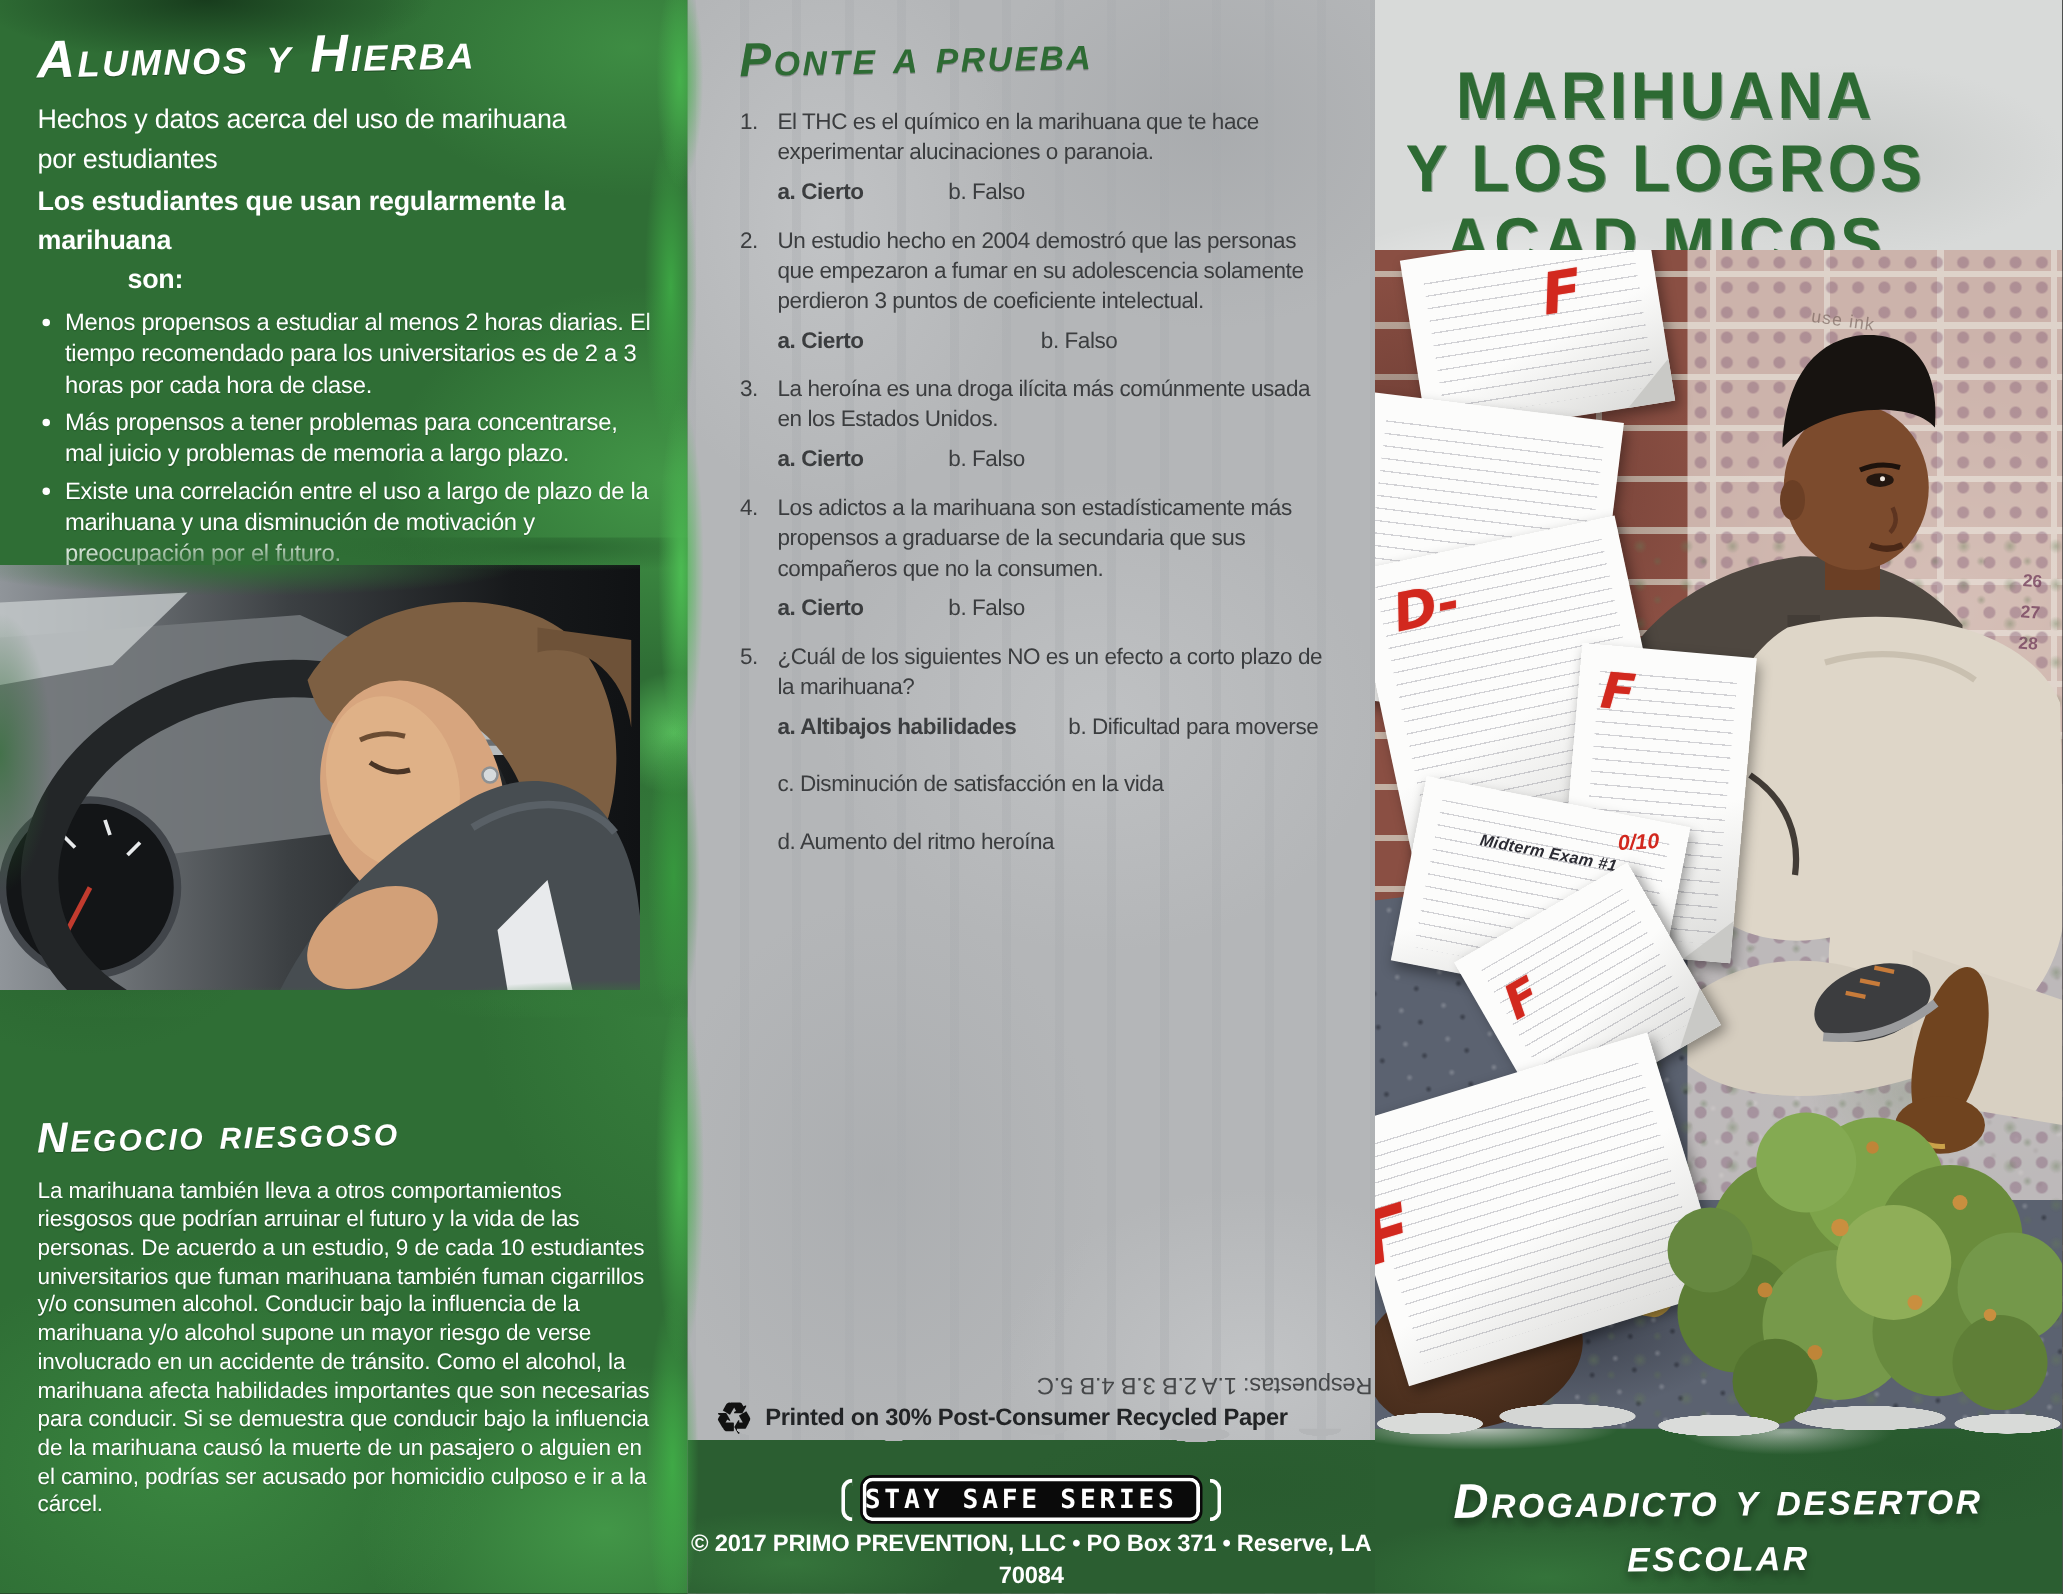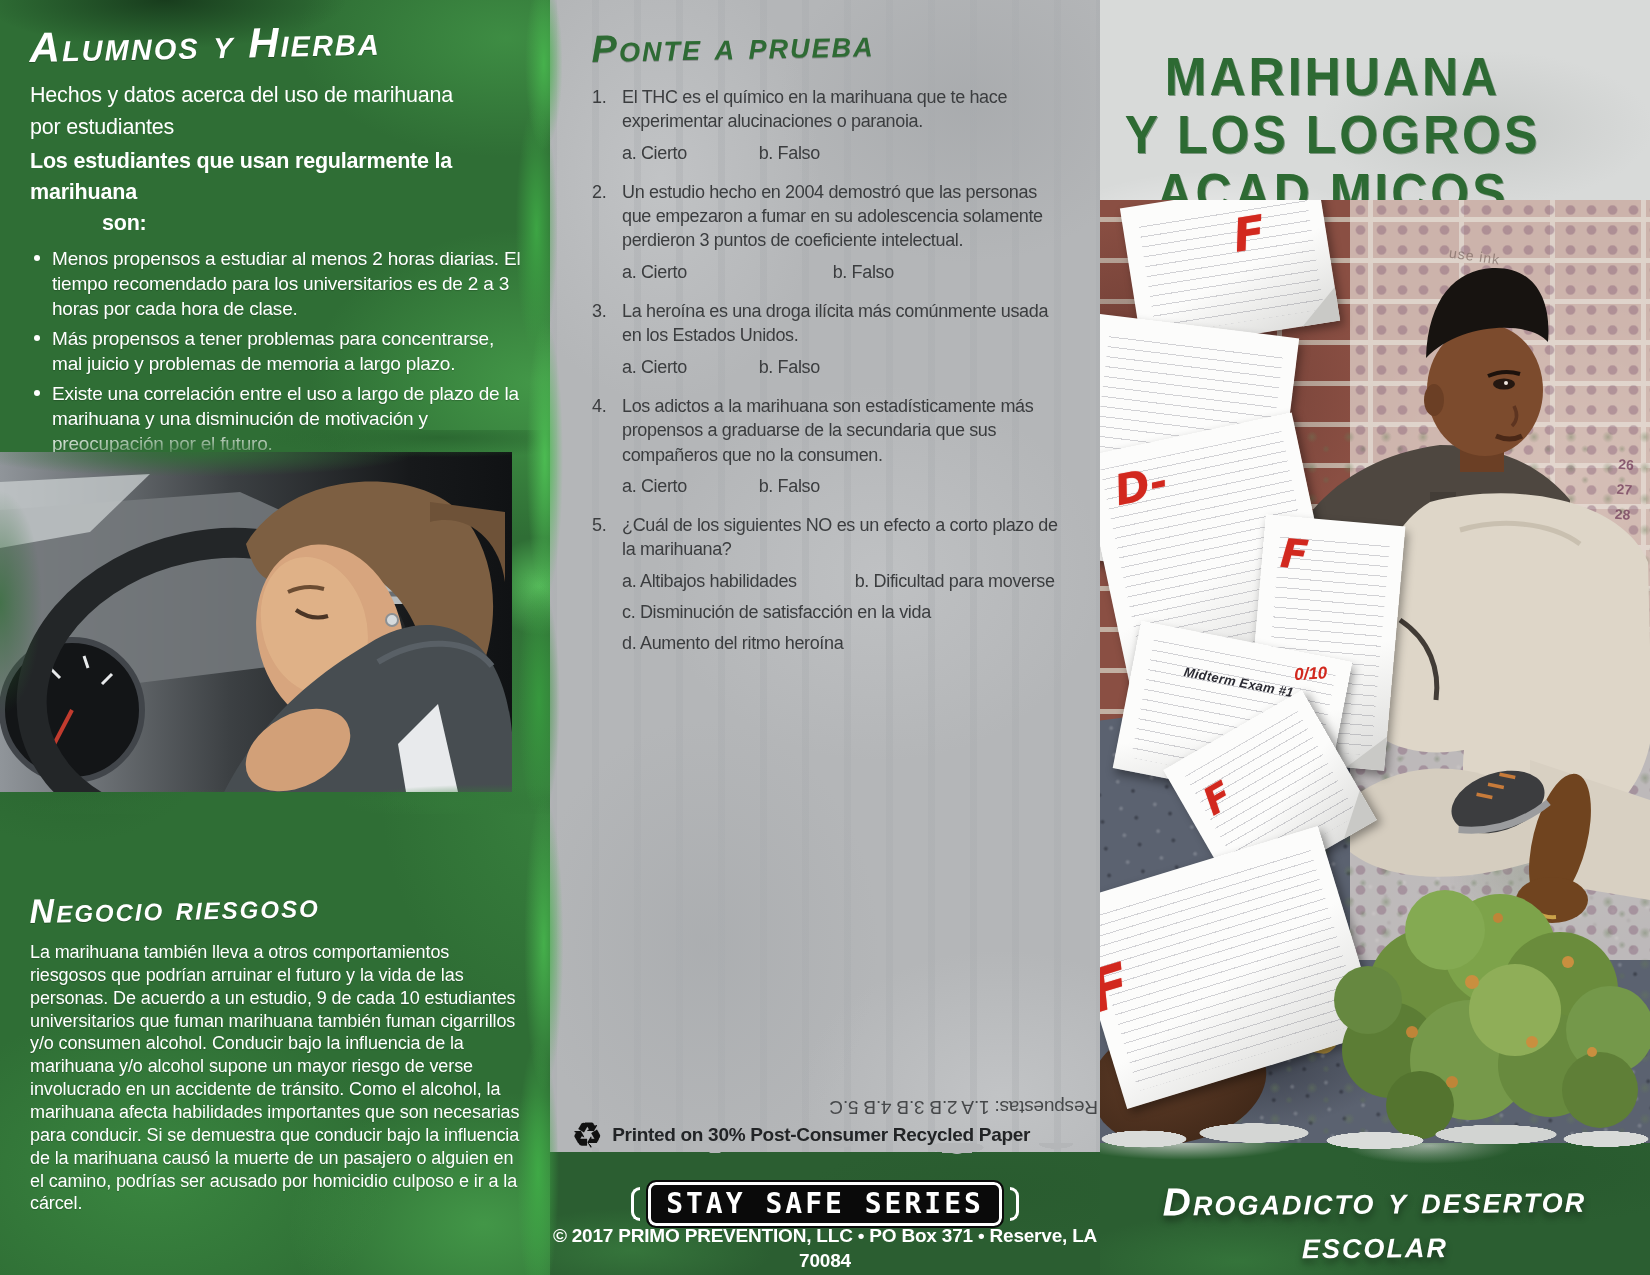--- a/index.html
+++ b/index.html
@@ -64,24 +64,24 @@
       radial-gradient(ellipse 270px 230px at 76% 8%, rgba(158,161,164,.5), transparent 70%),
       radial-gradient(ellipse 320px 270px at 60% 45%, rgba(200,202,204,.55), transparent 70%),
       radial-gradient(ellipse 250px 320px at 28% 74%, rgba(163,166,169,.5), transparent 70%),
       radial-gradient(ellipse 290px 210px at 82% 86%, rgba(207,209,211,.5), transparent 70%);}
   .mp-inner{position:absolute;left:42px;top:28px;width:470px;color:#3b3d3f;}
   .mp-title{font-size:38px;color:#2e6b34;margin:0 0 14px 0;}
   .quiz{margin:0;padding:0;list-style:none;font-size:18px;line-height:1.35;letter-spacing:-.35px;}
   .quiz>li{position:relative;padding-left:30px;margin-bottom:15px;}
   .q-num{position:absolute;left:0;top:0;}
   .q-opts{margin-top:7px;}
-  .q-opts .opt-a{display:inline-block;width:132px;}
+  .q-opts .opt-a{display:inline-block;width:132px;font-weight:bold;}
   .q-opts.wide .opt-a{display:inline-block;width:206px;}
   .q-opts.row5 .opt-a{display:inline-block;width:228px;}
-  .q-opts .opt-line{display:block;margin-top:7px;}
+  .q-opts .opt-line{display:block;margin-top:22px;}
   .answers-flip{position:absolute;left:278px;top:1096px;width:270px;font-size:19px;
     color:#46484a;transform:rotate(180deg);letter-spacing:-.2px;white-space:nowrap;}
   .recycle-row{position:absolute;left:22px;top:1118px;display:flex;align-items:center;gap:10px;
     color:#222426;font-size:19px;font-weight:bold;letter-spacing:-.3px;}
   .recycle-glyph{font-size:34px;line-height:1;color:#111;}
   .mp-band{position:absolute;left:0;top:1152px;width:550px;height:123px;
     background-color:#2b5e31;
     background-image:
       radial-gradient(ellipse 200px 60px at 15% 80%, rgba(64,140,70,.5), transparent 70%),
       radial-gradient(ellipse 260px 70px at 80% 30%, rgba(40,90,46,.6), transparent 70%);}
@@ -89,22 +89,22 @@
     background-image:radial-gradient(ellipse 26px 9px at 10% 0%, #b4b6b8 60%, transparent 61%),
       radial-gradient(ellipse 40px 10px at 30% 20%, #b4b6b8 60%, transparent 61%),
       radial-gradient(ellipse 30px 8px at 52% 0%, #b4b6b8 60%, transparent 61%),
       radial-gradient(ellipse 44px 10px at 74% 25%, #b4b6b8 60%, transparent 61%),
       radial-gradient(ellipse 28px 8px at 92% 5%, #b4b6b8 60%, transparent 61%);}
   .badge-row{position:absolute;left:0;top:28px;width:100%;display:flex;justify-content:center;align-items:center;gap:6px;}
   .paren{width:9px;height:34px;border:3px solid #fff;border-radius:12px;}
   .paren.l{border-right:none;border-radius:14px 0 0 14px;}
   .paren.r{border-left:none;border-radius:0 14px 14px 0;}
   .badge{background:#0a0a0a;color:#fff;border:2px solid #0a0a0a;border-radius:10px;
-    box-shadow:inset 0 0 0 3px #fff;padding:5px 18px 6px 18px;
-    font-family:"DejaVu Sans Mono",monospace;font-weight:bold;font-size:28px;
+    box-shadow:inset 0 0 0 3px #fff;padding:5px 18px 6px 2px;
+    font-family:"DejaVu Sans Mono",monospace;font-weight:bold;font-size:21px;
     letter-spacing:3px;text-transform:uppercase;}
   .mp-copy{position:absolute;left:0;top:72px;width:100%;text-align:center;color:#fff;
     font-size:19px;font-weight:bold;line-height:1.3;letter-spacing:-.2px;}
 
   
   .panel-cover{position:absolute;left:1100px;top:0;width:550px;height:1275px;
     background-color:#d8dad9;
     background-image:
       radial-gradient(ellipse 260px 120px at 20% 20%, rgba(255,255,255,.7), transparent 70%),
       radial-gradient(ellipse 240px 110px at 70% 10%, rgba(190,193,191,.6), transparent 70%),

